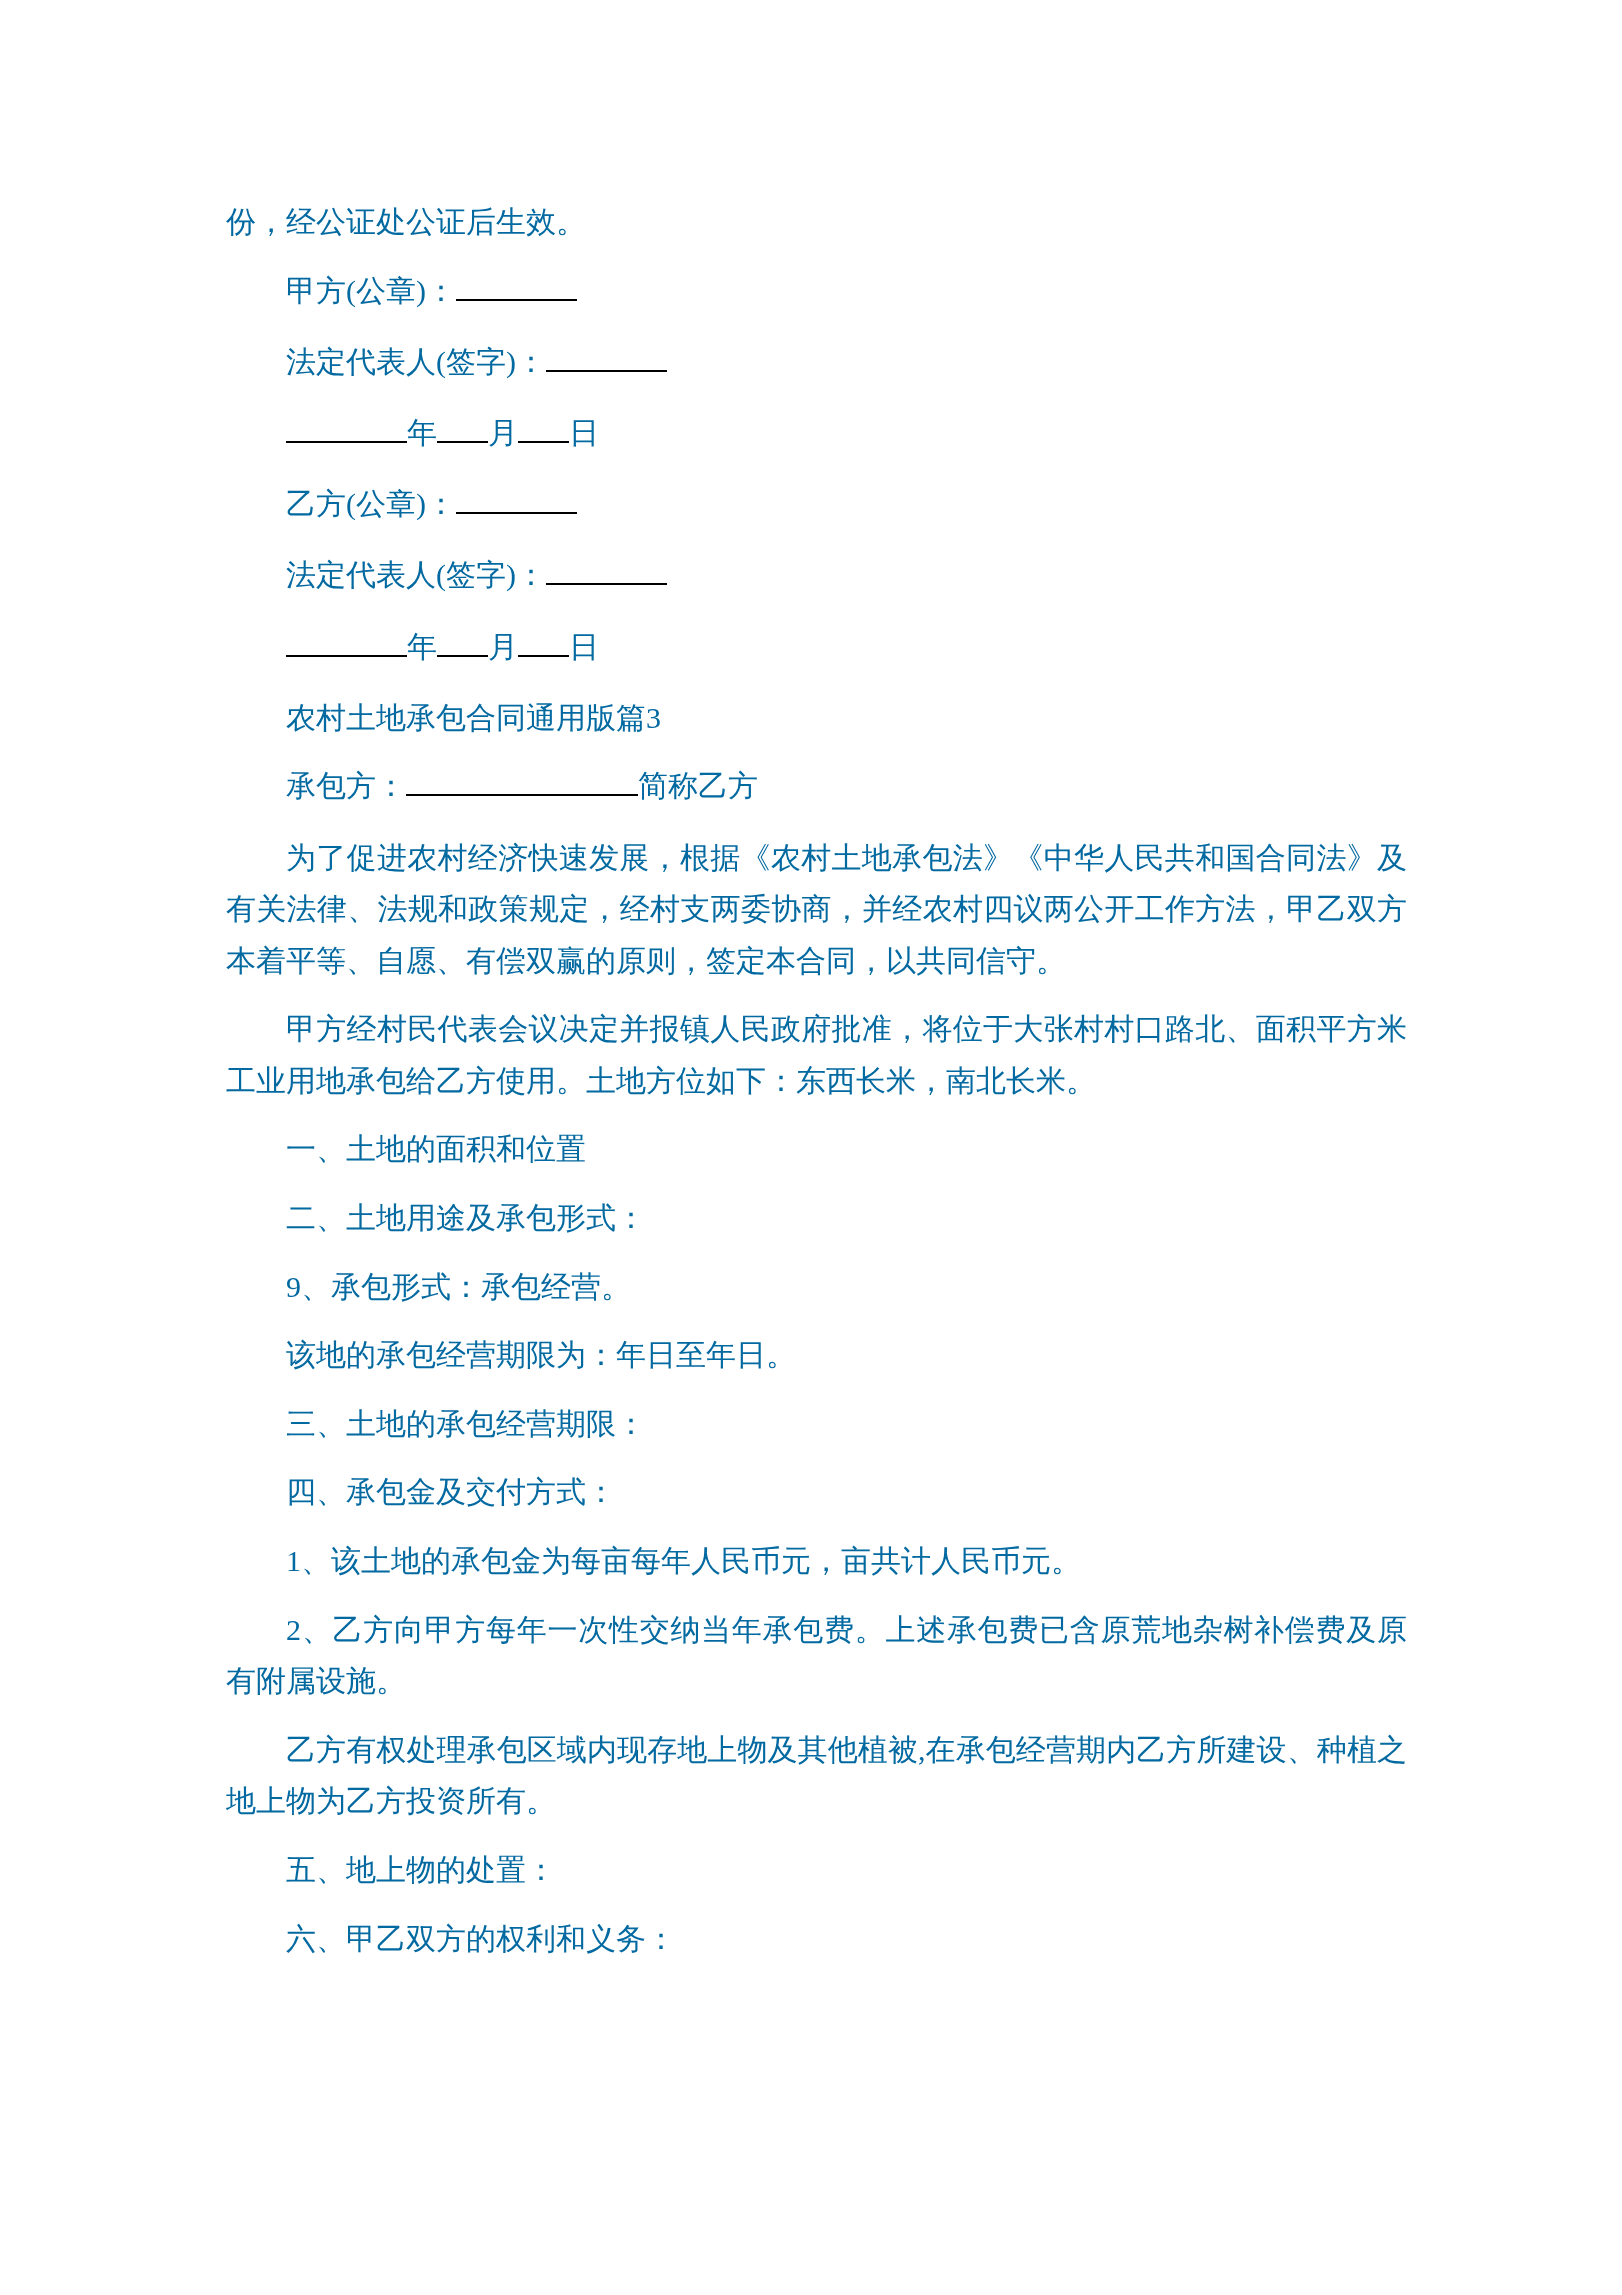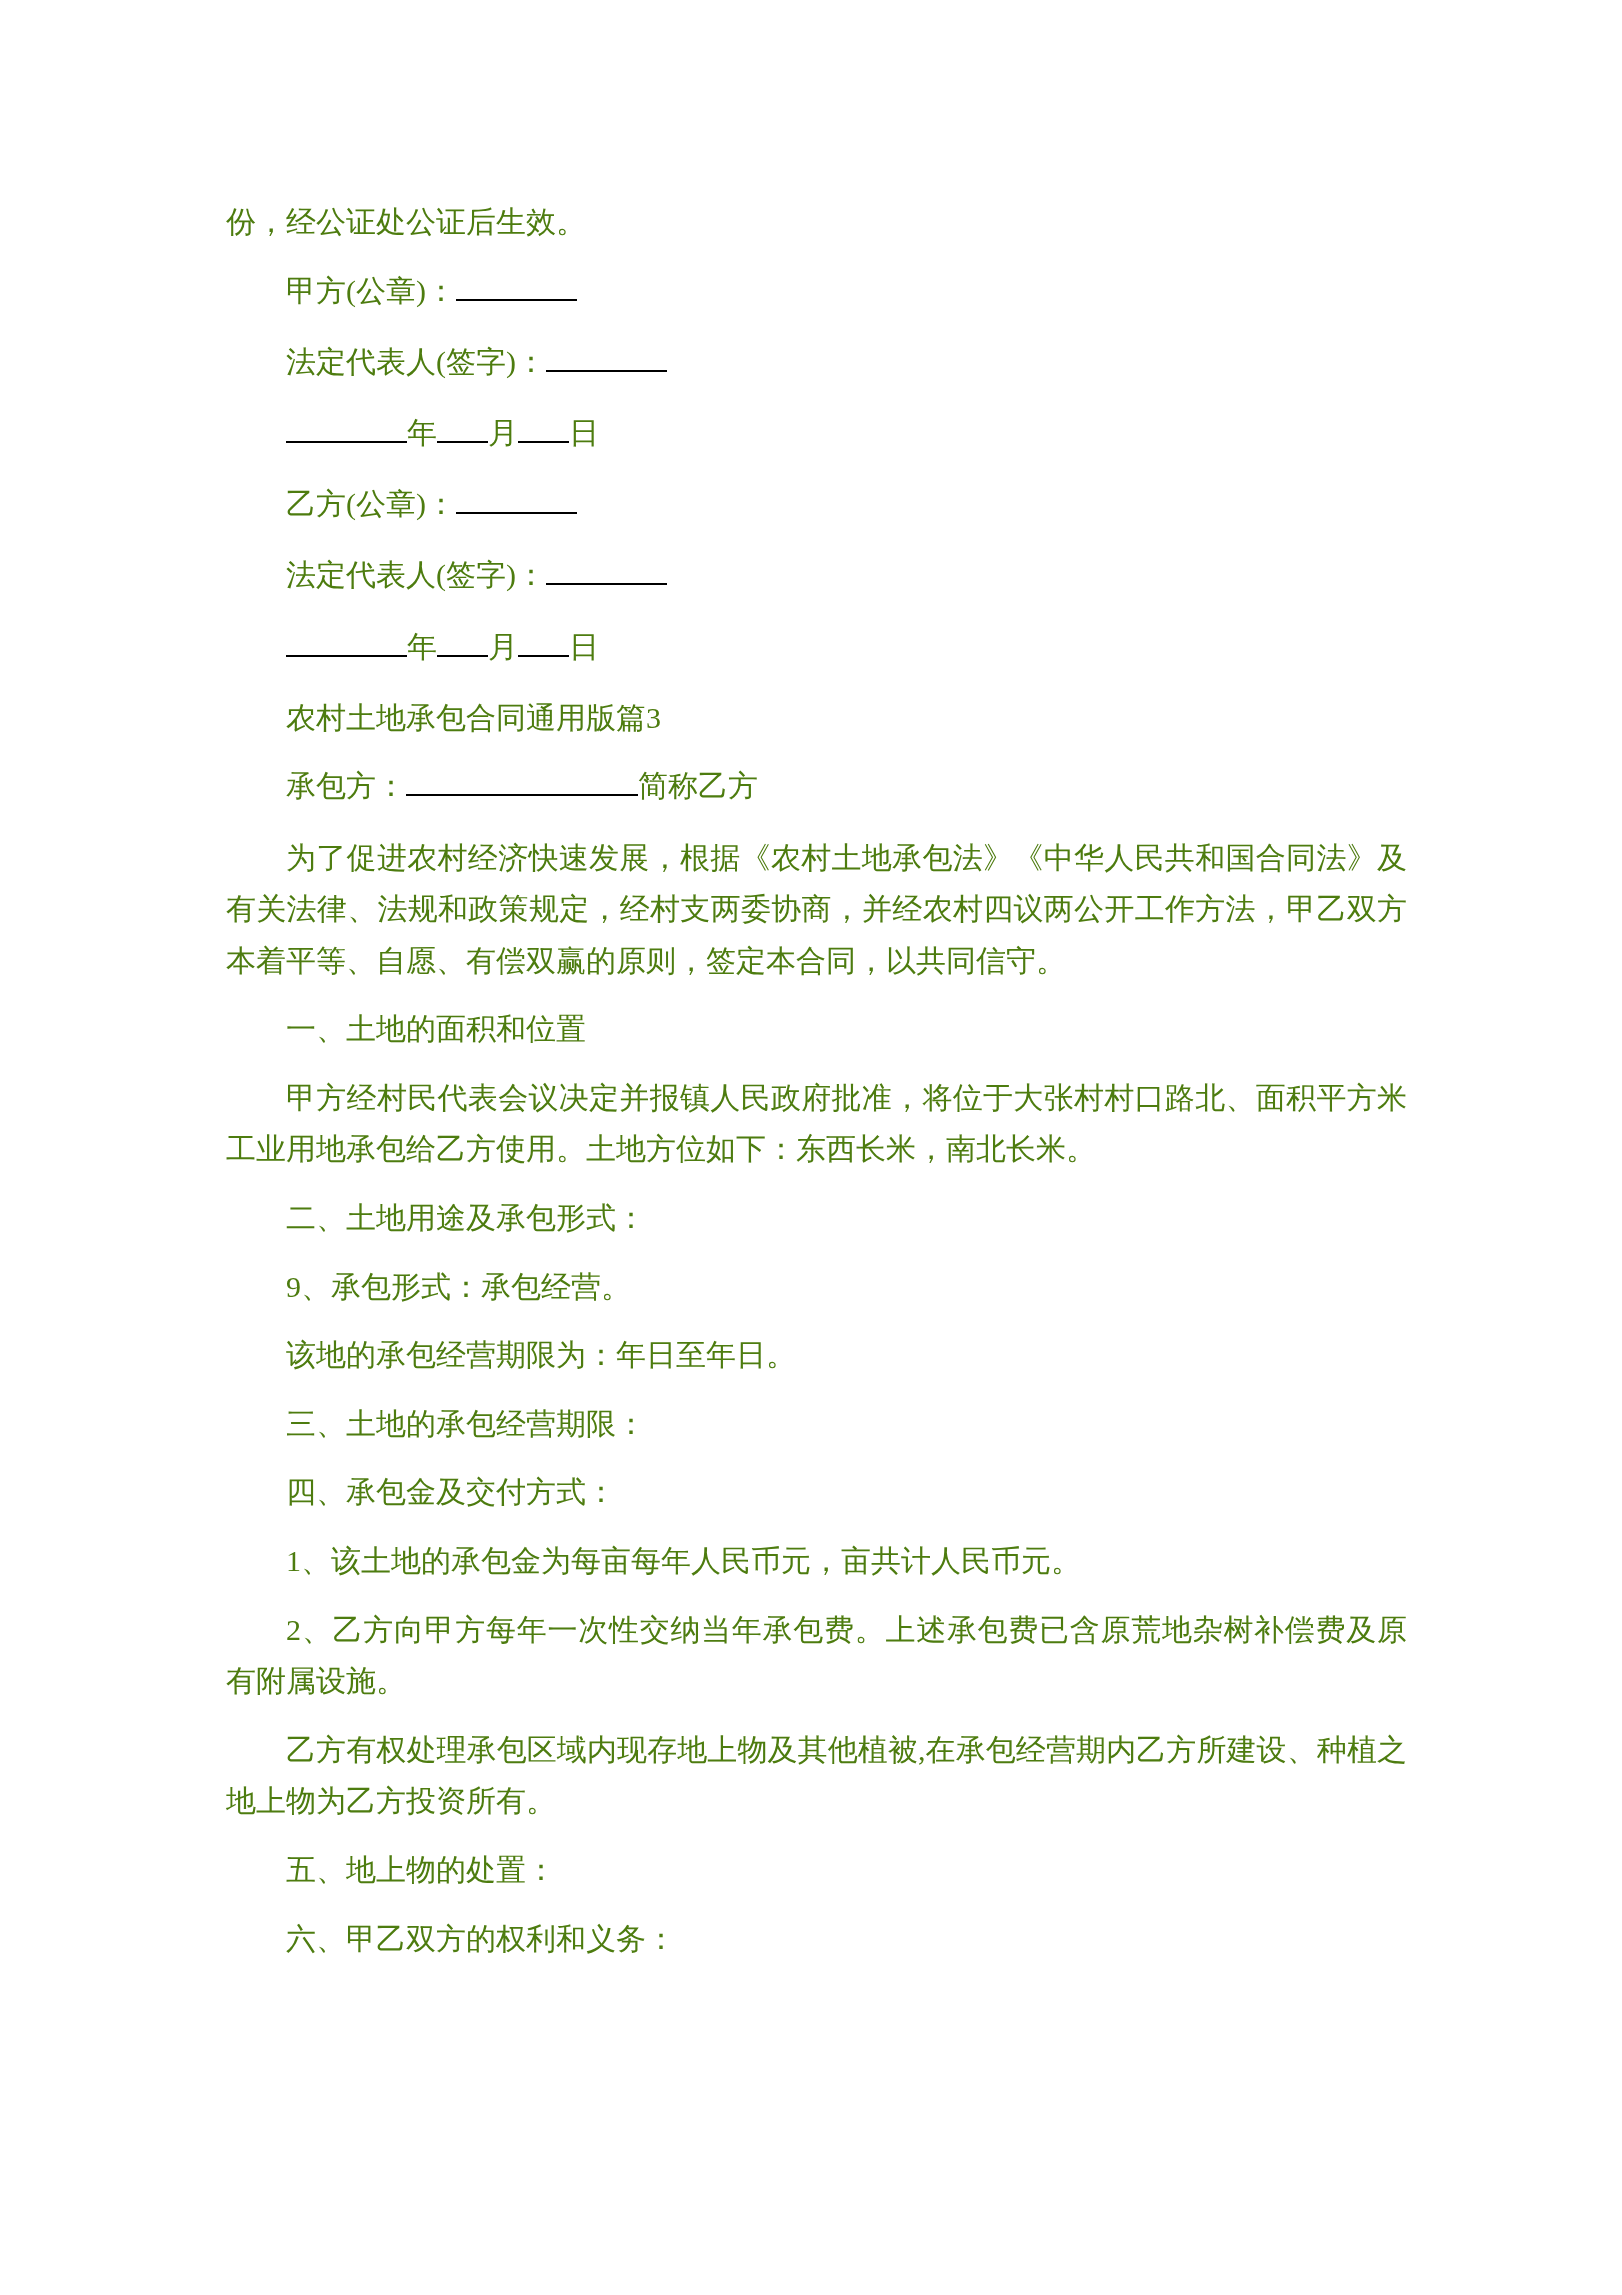--- a/index.html
+++ b/index.html
@@ -15,21 +15,21 @@
     height: 2295px;
     background: #ffffff;
     margin: 0 auto;
     position: relative;
     box-sizing: border-box;
     padding: 196px 216px 131px 226px;
   }
   .doc-body {
     font-size: 30px;
     line-height: 1.72;
-    color: #4d7c0f;
+    color: #0369a1;
     text-align: justify;
   }
   .para {
     margin: 0 0 17px 0;
     text-indent: 0;
   }
   .para.indent1 {
     text-indent: 60px;
   }
   .para.noindent {
@@ -86,22 +86,22 @@
     </p>
 
     <p class="heading">农村土地承包合同通用版篇3</p>
 
 
     <p class="sig-line">
       <span>承包方：</span><span class="blank b-lg"></span><span>简称乙方</span>
     </p>
 
     <p class="para indent1">为了促进农村经济快速发展，根据《农村土地承包法》《中华人民共和国合同法》及有关法律、法规和政策规定，经村支两委协商，并经农村四议两公开工作方法，甲乙双方本着平等、自愿、有偿双赢的原则，签定本合同，以共同信守。</p>
+    <p class="para indent1">甲方经村民代表会议决定并报镇人民政府批准，将位于大张村村口路北、面积平方米工业用地承包给乙方使用。土地方位如下：东西长米，南北长米。</p>
     <p class="para indent1">一、土地的面积和位置</p>
-    <p class="para indent1">甲方经村民代表会议决定并报镇人民政府批准，将位于大张村村口路北、面积平方米工业用地承包给乙方使用。土地方位如下：东西长米，南北长米。</p>
     <p class="para indent1">二、土地用途及承包形式：</p>
     <p class="para indent1">9、承包形式：承包经营。</p>
     <p class="para indent1">该地的承包经营期限为：年日至年日。</p>
     <p class="para indent1">三、土地的承包经营期限：</p>
     <p class="para indent1">四、承包金及交付方式：</p>
     <p class="para indent1">1、该土地的承包金为每亩每年人民币元，亩共计人民币元。</p>
     <p class="para indent1">2、乙方向甲方每年一次性交纳当年承包费。上述承包费已含原荒地杂树补偿费及原有附属设施。</p>
     <p class="para indent1">乙方有权处理承包区域内现存地上物及其他植被,在承包经营期内乙方所建设、种植之地上物为乙方投资所有。</p>
     <p class="para indent1">五、地上物的处置：</p>
     <p class="para indent1">六、甲乙双方的权利和义务：</p>

